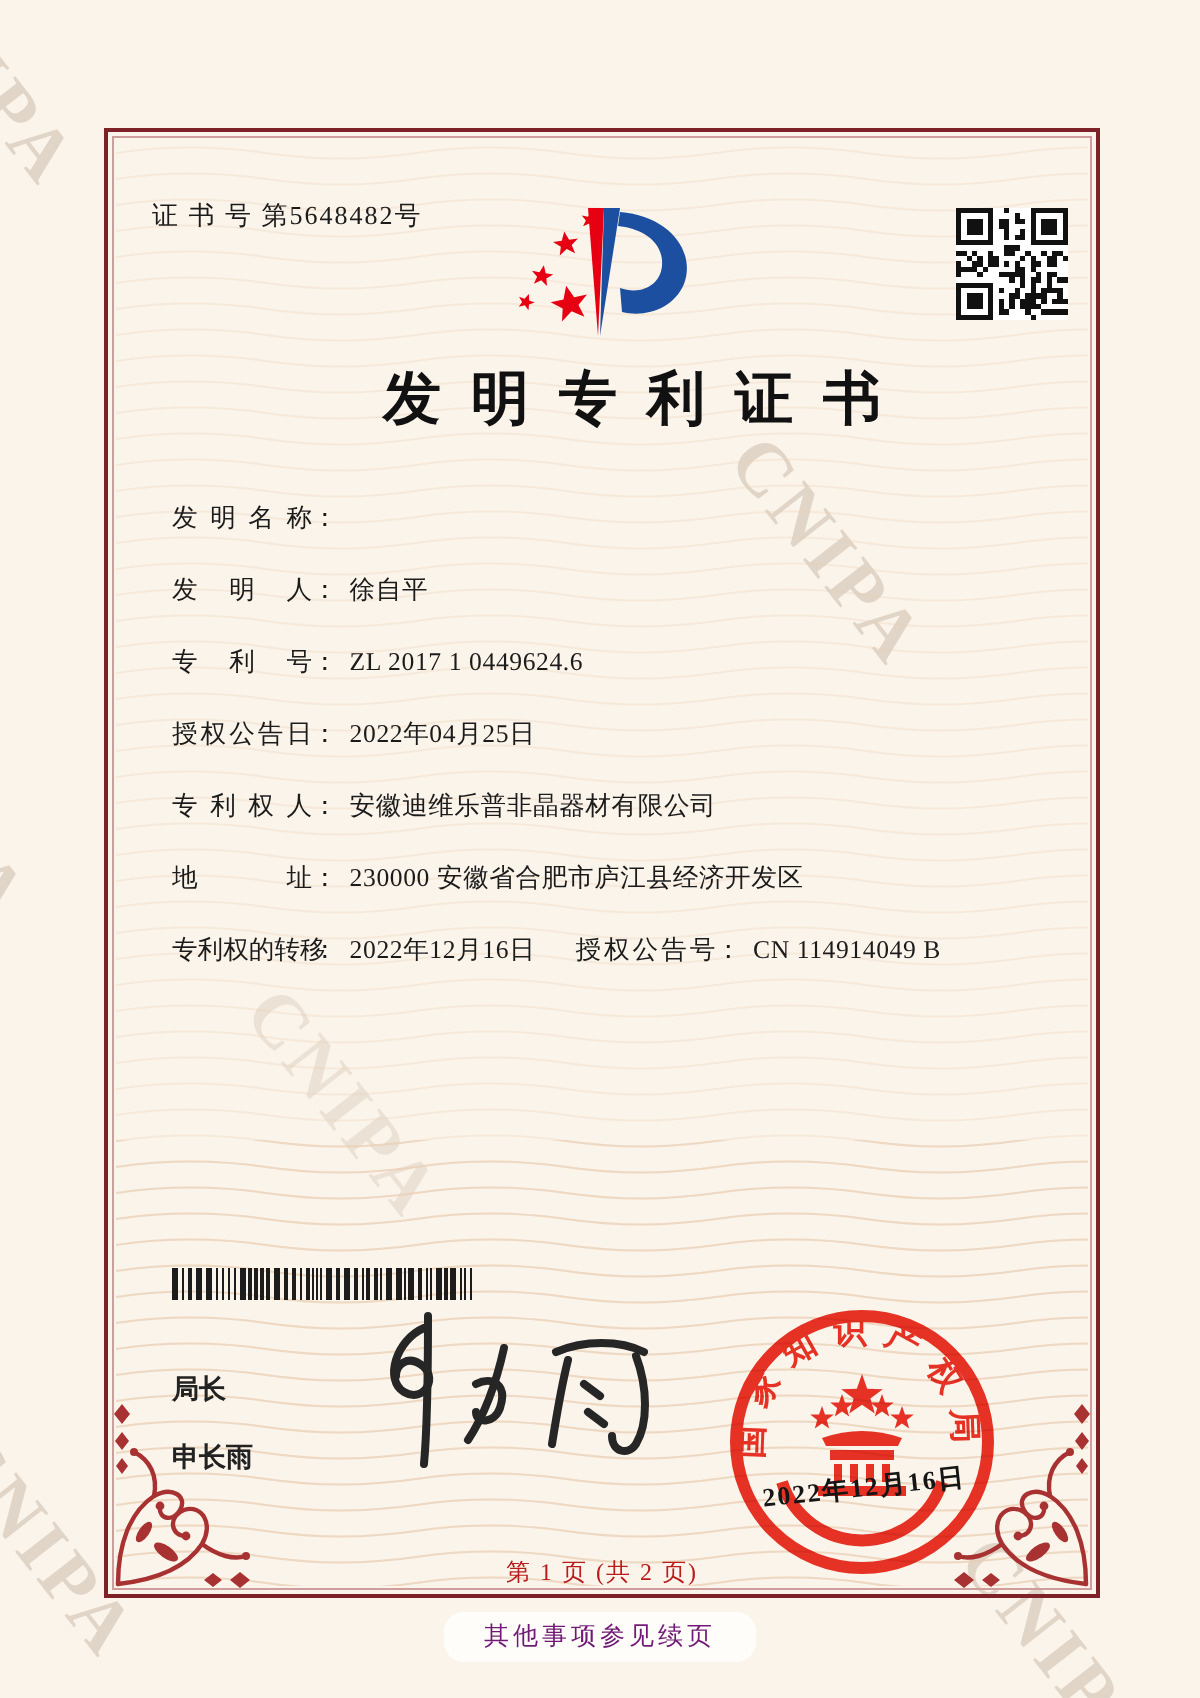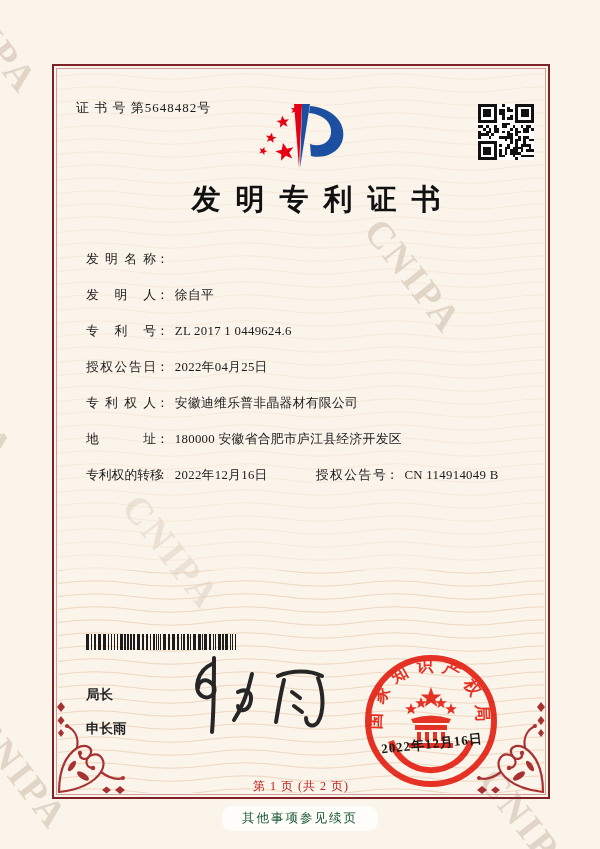--- a/index.html
+++ b/index.html
@@ -22,21 +22,21 @@
   .logo{position:absolute;left:201px;top:34px;}
   .qr{position:absolute;left:424px;top:38px;}
   .title{position:absolute;left:15px;top:114px;width:100%;text-align:center;
          font-size:29px;font-weight:bold;color:#111;letter-spacing:15px;text-indent:15px;}
 
   .fields{position:absolute;left:32px;top:184px;right:26px;font-size:12.8px;color:#1b1b1b;}
   .frow{display:flex;margin-bottom:17px;line-height:19px;white-space:nowrap;}
   .lab{display:inline-block;width:70px;text-align:justify;text-align-last:justify;font-weight:500;}
   .colon{margin-right:6px;}
   .val{letter-spacing:0.3px;}
-  .pair2{margin-left:48px;display:flex;}
+  .pair2{margin-left:20px;display:flex;}
 
   .paras{position:absolute;left:10px;right:10px;top:426px;padding:0 52px 0 52px;
          font-size:12.8px;line-height:21.5px;color:#222;text-align:justify;letter-spacing:0.8px;}
   .paras p{margin:0;text-indent:2em;}
 
   .barcode{position:absolute;left:32px;top:568px;}
   .signer{position:absolute;left:32px;top:620px;font-size:13.5px;font-weight:bold;color:#222;
           font-family:Liberation Serif, serif;}
   .signer .name{margin-top:16px;}
   .signature{position:absolute;left:120px;top:586px;}
@@ -47,21 +47,21 @@
             transform:rotate(-6deg);}
 
   .pagenum{position:absolute;left:0;top:712px;width:100%;text-align:center;
            font-size:12px;color:#b91c1c;letter-spacing:1px;}
 
   .flourish{position:absolute;}
   .fl-right{right:1px;bottom:1px;}
   .fl-left{left:1px;bottom:1px;transform:scaleX(-1);}
 
   .contbox{position:absolute;left:50%;top:806px;transform:translateX(-50%);
-           background:#fefdf9;padding:4px 20px;font-size:12.5px;color:#14532d;letter-spacing:2px;border-radius:10px;}
+           background:#fefdf9;padding:4px 20px;font-size:12.5px;color:#701a75;letter-spacing:2px;border-radius:10px;}
 </style>
 </head>
 <body>
 
 <div class="sheet">
 
   <div class="wm" style="left:-34px;top:-30px;">CNIPA</div>
   <div class="wm" style="left:390px;top:210px;">CNIPA</div>
   <div class="wm" style="left:-58px;top:338px;">CNIPA</div>
   <div class="wm light" style="left:148px;top:486px;">CNIPA</div>
@@ -247,21 +247,21 @@
         <span class="val">2022年04月25日</span>
       </div>
       <div class="frow">
         <span class="lab">专利权人</span>
           <span class="colon">：</span>
         <span class="val">安徽迪维乐普非晶器材有限公司</span>
       </div>
       <div class="frow">
         <span class="lab">地址</span>
           <span class="colon">：</span>
-        <span class="val">180000 安徽省合肥市庐江县经济开发区</span>
+        <span class="val">230000 安徽省合肥市庐江县经济开发区</span>
       </div>
       <div class="frow">
         <span class="lab">专利权的转移</span>
           <span class="colon">：</span>
         <span class="val">2022年12月16日</span>
         <span class="pair2">
           <span class="lab">授权公告号</span>
             <span class="colon">：</span>
           <span class="val">CN 114914049 B</span>
         </span>

